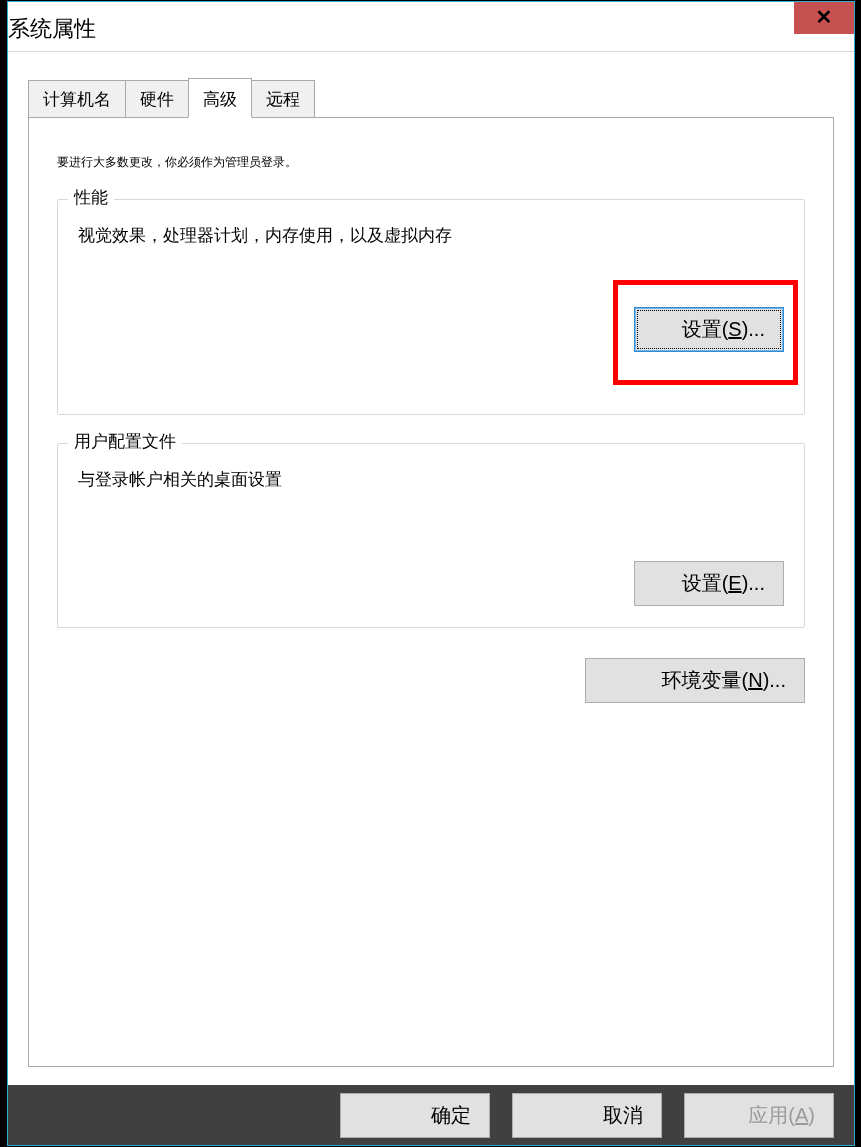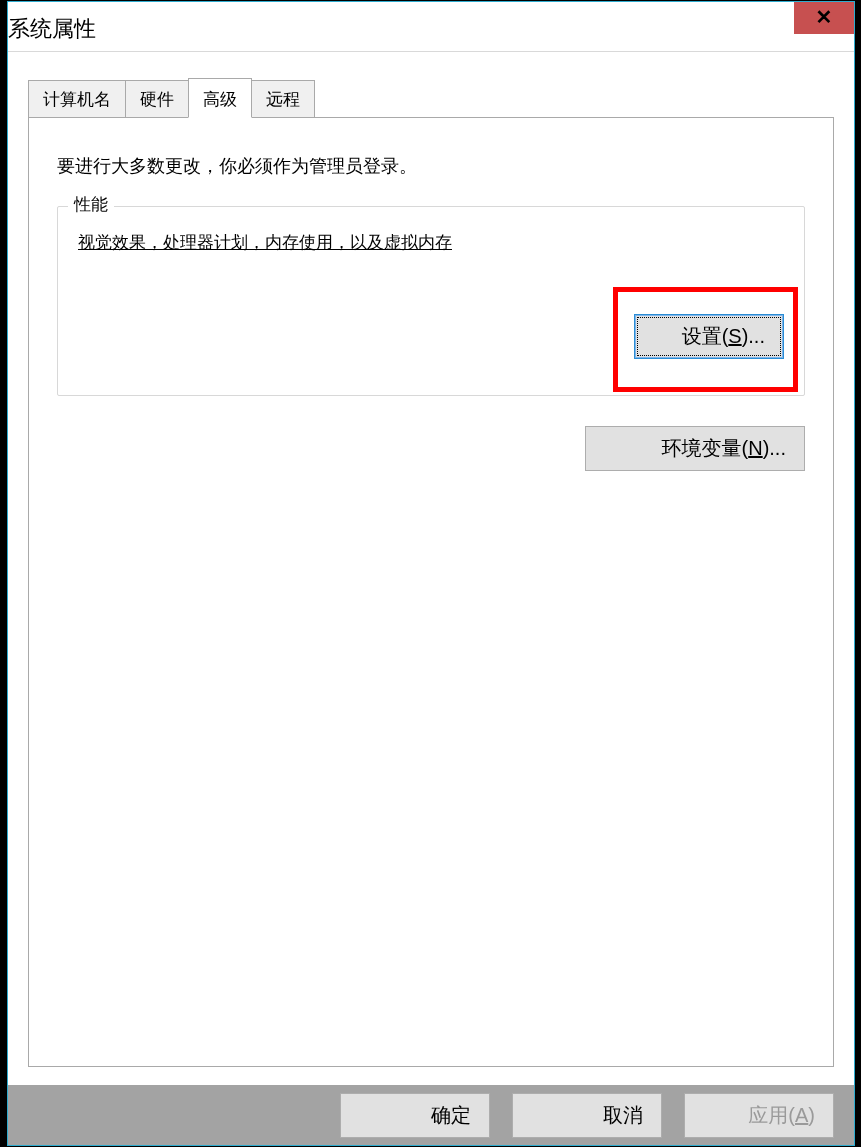--- a/index.html
+++ b/index.html
@@ -91,21 +91,21 @@
     border: 1px solid #a9a9a9;
     background: #ffffff;
     position: absolute;
     top: 37px;
     left: 0;
     right: 0;
     bottom: 0;
     padding: 36px 28px 20px 28px;
   }
   .intro-text {
-    font-size: 18px;
+    font-size: 12px;
     color: #000;
     margin-bottom: 28px;
   }
   .group {
     border: 1px solid #d8d8d8;
     position: relative;
     margin-top: 18px;
     margin-bottom: 20px;
     padding: 24px 20px 20px 20px;
     border-radius: 2px;
@@ -155,21 +155,21 @@
   .bottom-buttons {
     position: absolute;
     left: 0; right: 0; bottom: 0;
     height: 60px;
     border-top: 0;
     display: flex;
     justify-content: flex-end;
     align-items: center;
     padding-right: 20px;
     gap: 22px;
-    background: #a3a3a3;
+    background: #404040;
   }
   .btn.disabled {
     color: #9a9a9a;
     cursor: default;
   }
   u { text-decoration: underline; }
 </style>
 </head>
 <body>
 
@@ -190,29 +190,36 @@
         <div class="tab">计算机名</div>
         <div class="tab">硬件</div>
         <div class="tab active">高级</div>
         <div class="tab">远程</div>
       </div>
 
       <div class="tab-panel">
 
         <div class="intro-text">要进行大多数更改，你必须作为管理员登录。</div>
 
-        <div class="group" style="height:190px;text-decoration:underline;">
+        <div class="group" style="height:216px;">
           <div class="group-legend">性能</div>
           <div class="group-desc">视觉效果，处理器计划，内存使用，以及虚拟内存</div>
           <div class="group-btn-row perf-btn-row">
             <span class="btn focused">设置(<u>S</u>)...</span>
           </div>
           <div class="highlight-box" style="left:555px; top:80px; width:185px; height:105px;"></div>
         </div>
 
+        <div class="group" style="height:185px; margin-top:28px;">
+          <div class="group-legend">用户配置文件</div>
+          <div class="group-desc">与登录帐户相关的桌面设置</div>
+          <div class="group-btn-row" style="margin-top:70px;">
+            <span class="btn">设置(<u>E</u>)...</span>
+          </div>
+        </div>
 
 
         <div class="env-row">
           <span class="btn wide">环境变量(<u>N</u>)...</span>
         </div>
 
       </div>
 
     </div>
 

